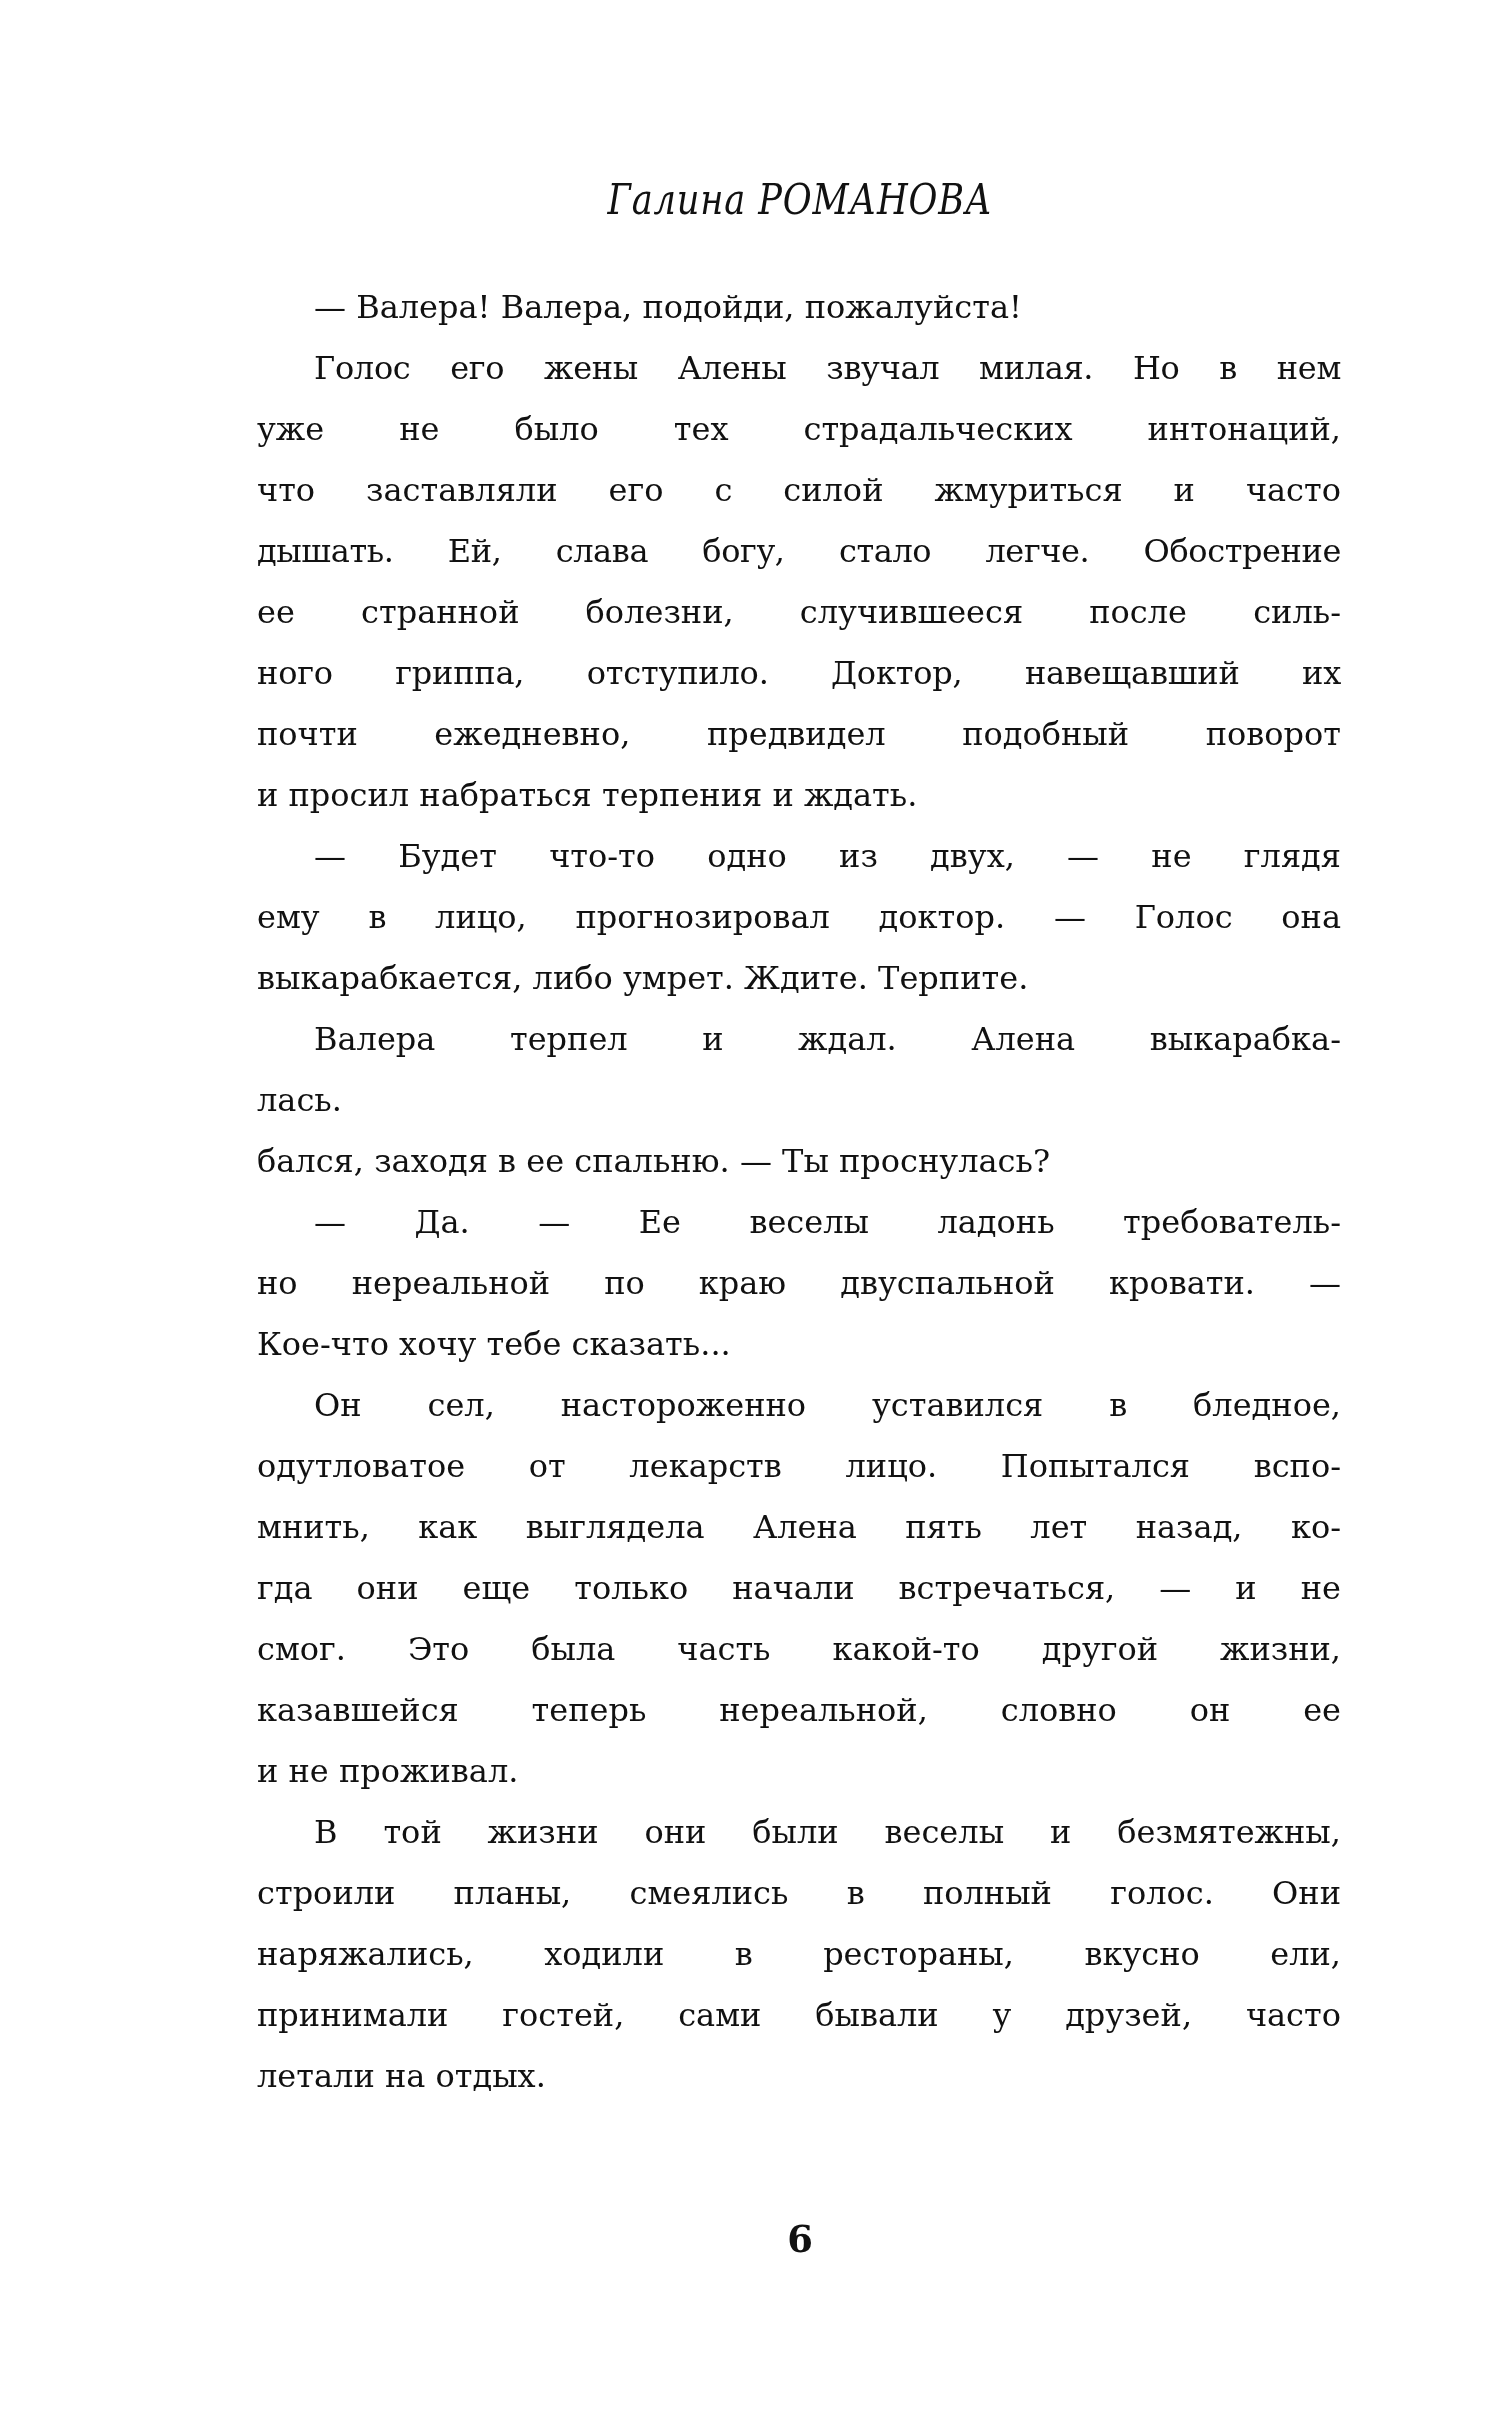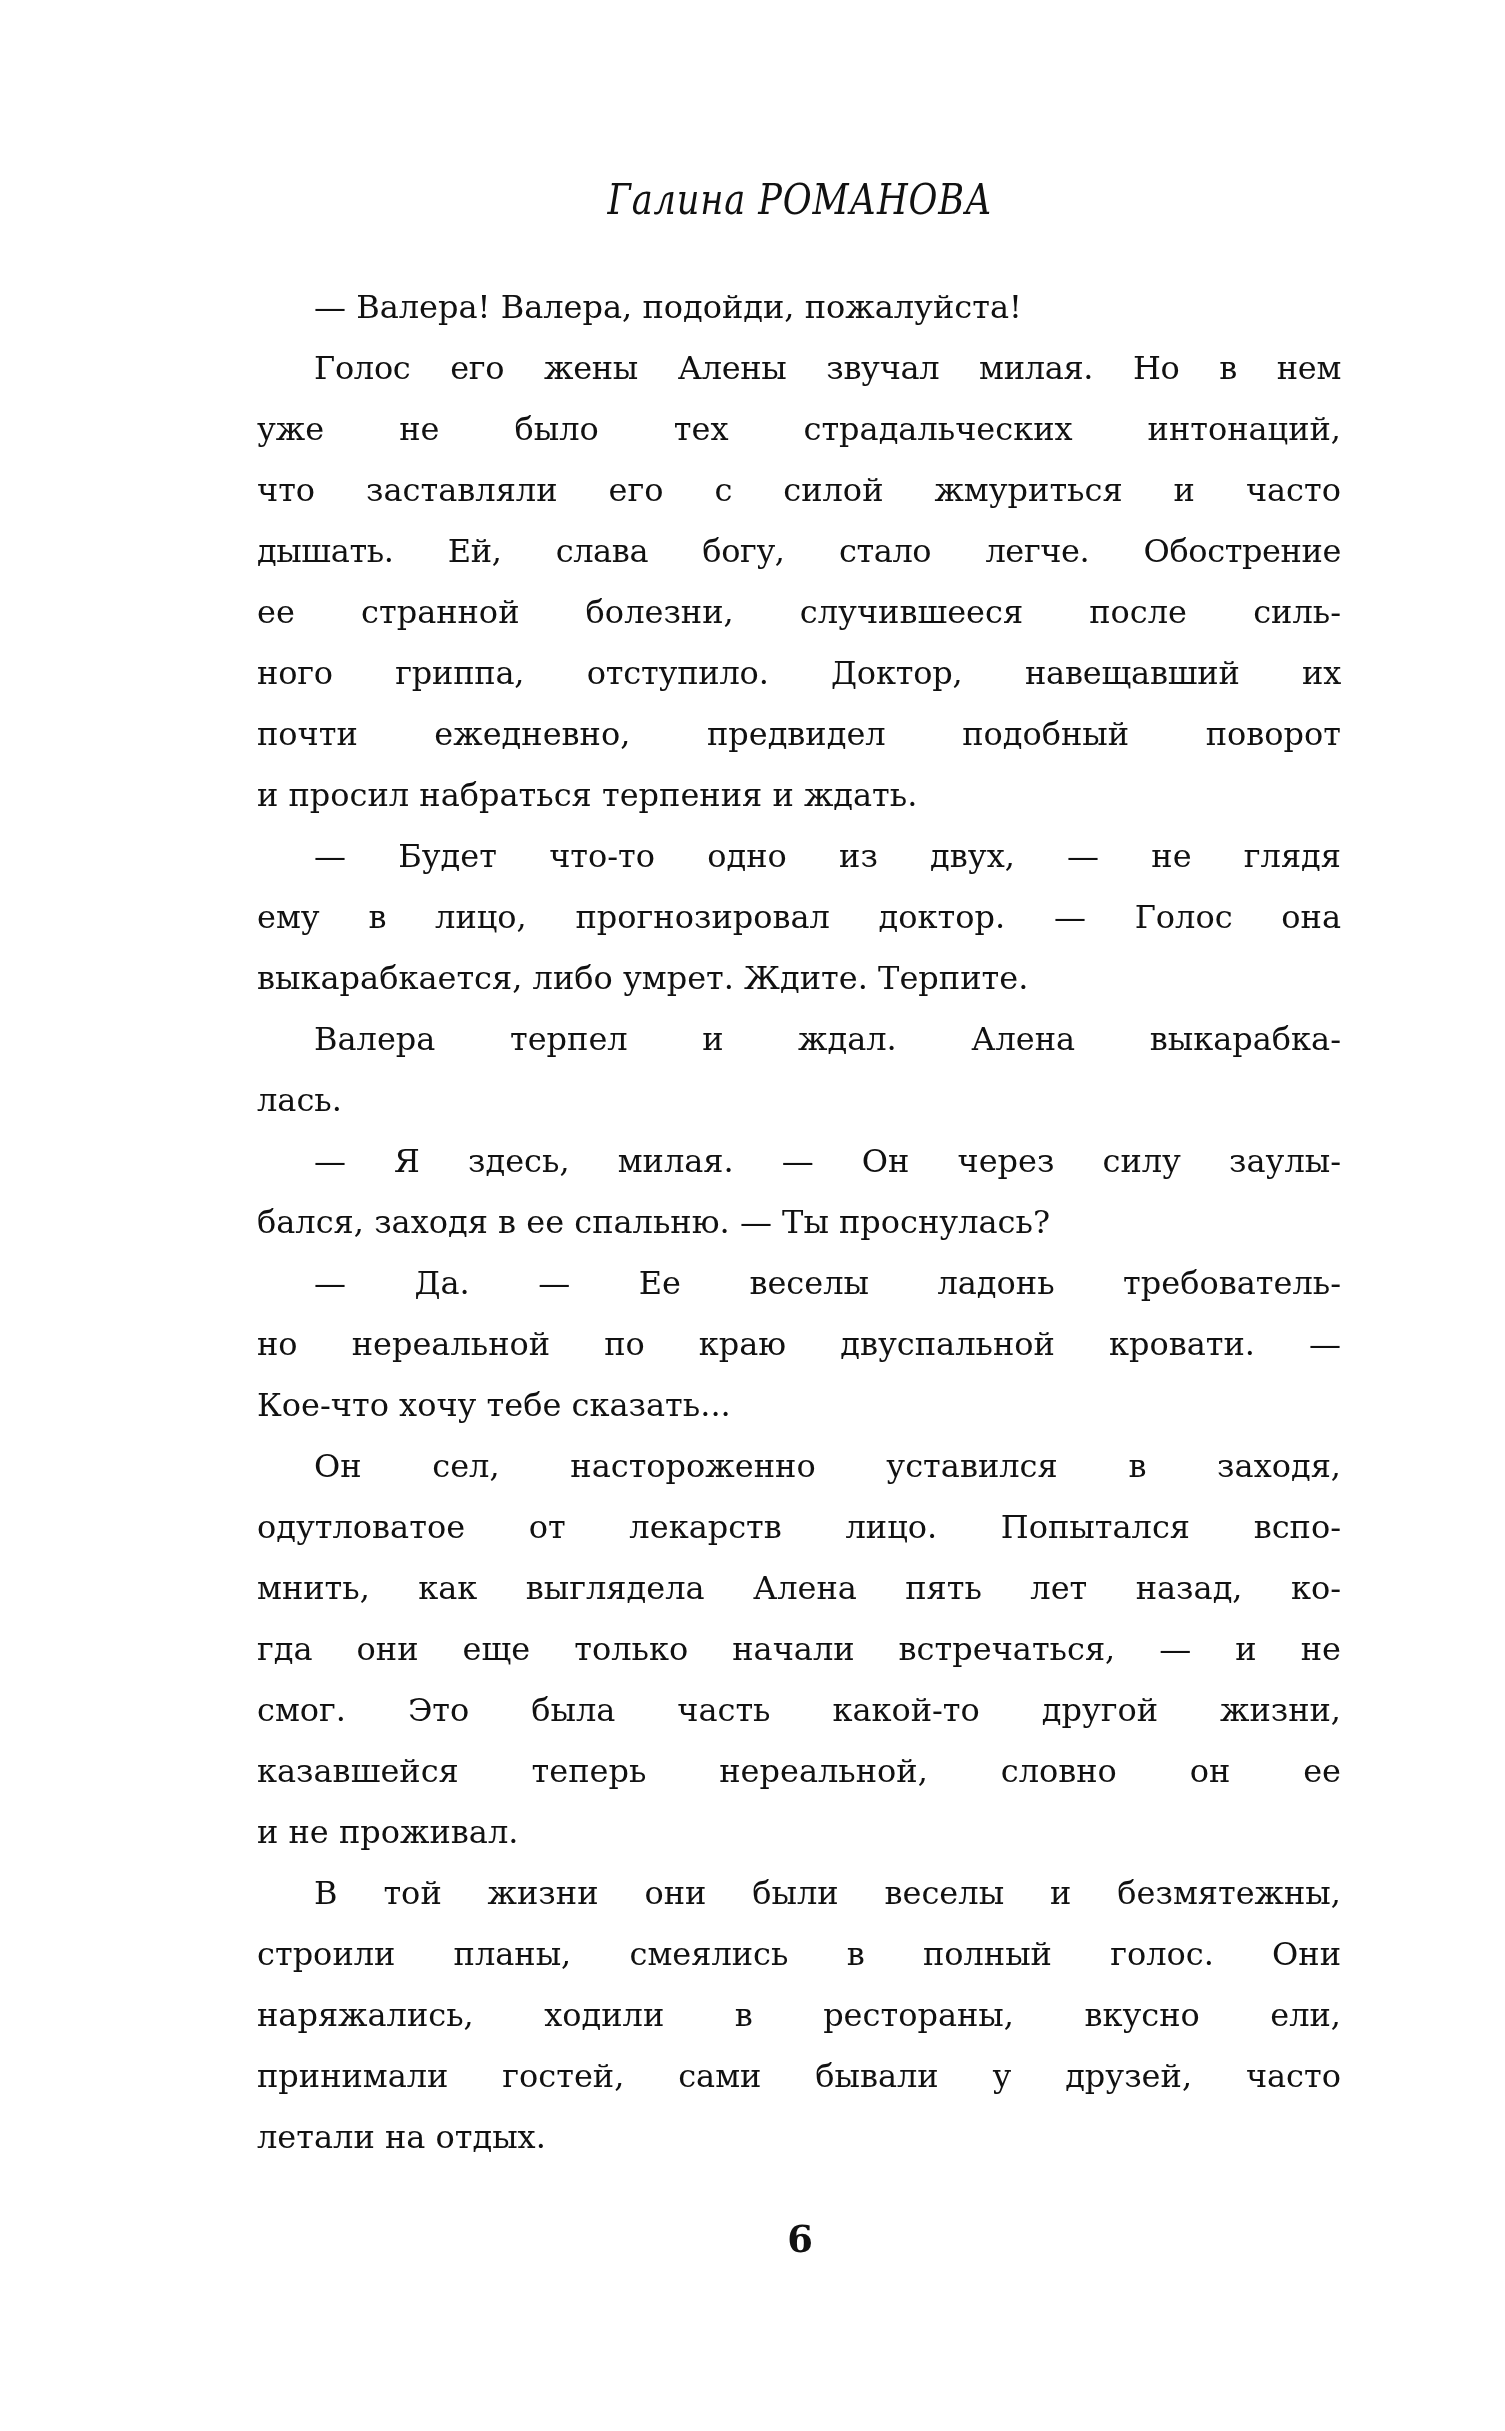--- a/index.html
+++ b/index.html
@@ -43,26 +43,25 @@
       <span class="line" style="white-space: nowrap; letter-spacing: -0.4px;">дышать. Ей, слава богу, стало легче. Обострение</span>
       <span class="line" style="white-space: nowrap;">ее странной болезни, случившееся после силь-</span>
       <span class="line" style="white-space: nowrap; letter-spacing: -0.2px;">ного гриппа, отступило. Доктор, навещавший их</span>
       <span class="line" style="white-space: nowrap;">почти ежедневно, предвидел подобный поворот</span>
       <span class="line last" style="white-space: nowrap;">и просил набраться терпения и ждать.</span>
       <span class="line indent" style="white-space: nowrap;">— Будет что-то одно из двух, — не глядя</span>
       <span class="line" style="white-space: nowrap;">ему в лицо, прогнозировал доктор. — Голос она</span>
       <span class="line last" style="white-space: nowrap;">выкарабкается, либо умрет. Ждите. Терпите.</span>
       <span class="line indent" style="white-space: nowrap;">Валера терпел и ждал. Алена выкарабка-</span>
       <span class="line last" style="white-space: nowrap;">лась.</span>
-      <span class="line indent" style="white-space: nowrap;">— Я здесь, милая. — Он через силу заулы-</span>
       <span class="line last" style="white-space: nowrap;">бался, заходя в ее спальню. — Ты проснулась?</span>
       <span class="line indent" style="white-space: nowrap;">— Да. — Ее веселы ладонь требователь-</span>
       <span class="line" style="white-space: nowrap;">но нереальной по краю двуспальной кровати. —</span>
       <span class="line last" style="white-space: nowrap;">Кое-что хочу тебе сказать...</span>
-      <span class="line indent" style="white-space: nowrap;">Он сел, настороженно уставился в заходя,</span>
+      <span class="line indent" style="white-space: nowrap;">Он сел, настороженно уставился в бледное,</span>
       <span class="line" style="white-space: nowrap;">одутловатое от лекарств лицо. Попытался вспо-</span>
       <span class="line" style="white-space: nowrap;">мнить, как выглядела Алена пять лет назад, ко-</span>
       <span class="line" style="white-space: nowrap;">гда они еще только начали встречаться, — и не</span>
       <span class="line" style="white-space: nowrap;">смог. Это была часть какой-то другой жизни,</span>
       <span class="line" style="white-space: nowrap;">казавшейся теперь нереальной, словно он ее</span>
       <span class="line last" style="white-space: nowrap;">и не проживал.</span>
       <span class="line indent" style="white-space: nowrap;">В той жизни они были веселы и безмятежны,</span>
       <span class="line" style="white-space: nowrap;">строили планы, смеялись в полный голос. Они</span>
       <span class="line" style="white-space: nowrap;">наряжались, ходили в рестораны, вкусно ели,</span>
       <span class="line" style="white-space: nowrap;">принимали гостей, сами бывали у друзей, часто</span>

